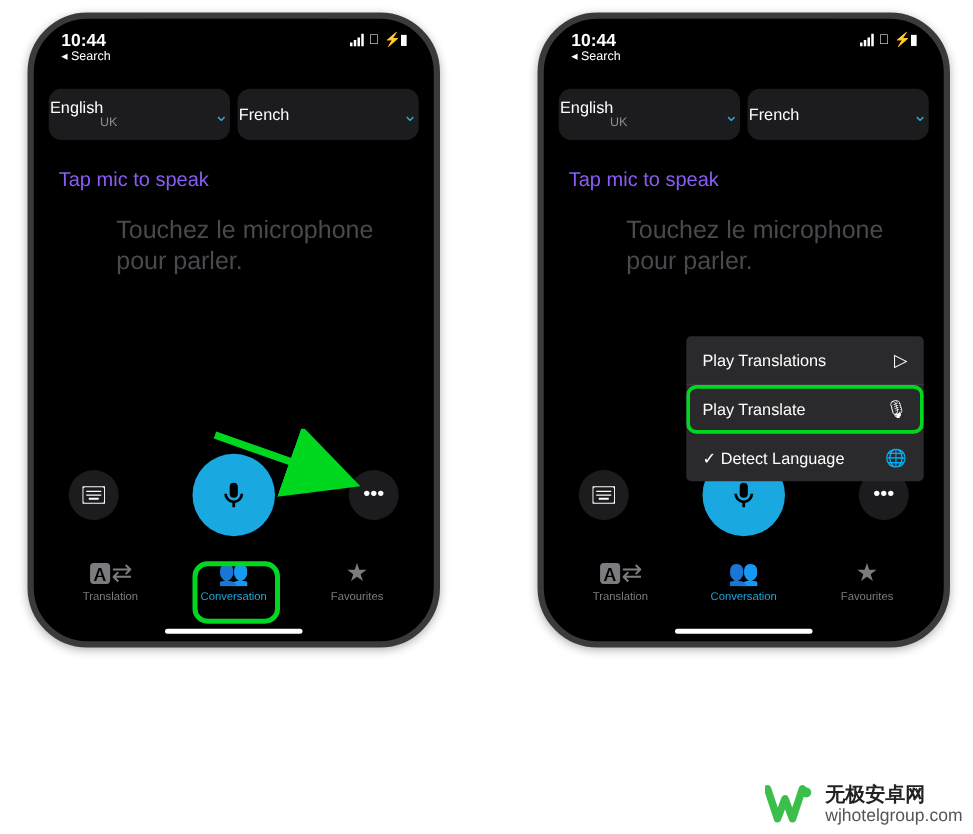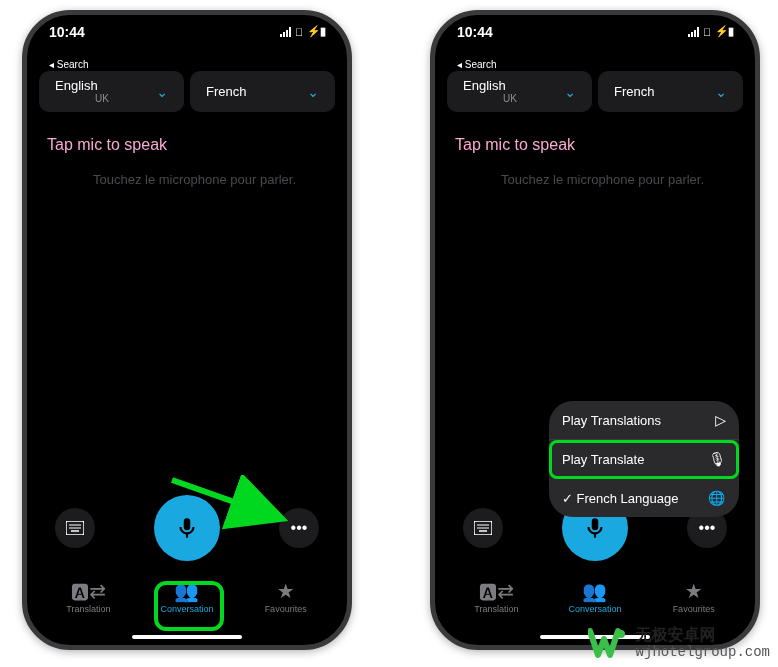--- a/index.html
+++ b/index.html
@@ -4,21 +4,21 @@
 <style>
   * { box-sizing: border-box; margin: 0; padding: 0; }
   body {
     width: 778px; height: 667px;
     background: #fff;
     font-family: -apple-system, "Helvetica Neue", Arial, sans-serif;
     position: relative; overflow: hidden;
   }
   .phone {
     position: absolute;
-    width: 330px; height: 640px;
+    width: 330px; height: 508px;
     background: #000;
     border: 5px solid #3a3a3c;
     border-radius: 48px;
     box-shadow: 0 2px 8px rgba(0,0,0,.3);
     overflow: hidden;
   }
   .phone.left { left: 22px; top: 10px; }
   .phone.right { left: 430px; top: 10px; }
   .notch {
     position: absolute; top: 0; left: 50%; transform: translateX(-50%);
@@ -26,51 +26,51 @@
     border-radius: 0 0 18px 18px; z-index: 50;
   }
   .status-bar {
     position: absolute; top: 6px; left: 0; right: 0; height: 40px;
     color: #fff; font-size: 13px; font-weight: 600;
     display: flex; justify-content: space-between; align-items: flex-start;
     padding: 4px 22px 0;
   }
   .status-left { display: flex; flex-direction: column; line-height: 1.1; }
   .status-time { font-size: 14px; font-weight: 700; }
-  .status-back { font-size: 10px; font-weight: 400; margin-top: 19px; }
+  .status-back { font-size: 10px; font-weight: 400; margin-top: 0; }
   .status-back::before { content: "◂ "; }
   .status-right { display: flex; gap: 4px; align-items: center; font-size: 13px; }
   .sig { display:inline-flex; gap:1px; align-items:flex-end; height:10px;}
   .sig i { width:2px; background:#fff; display:inline-block;}
   .sig i:nth-child(1){height:3px}.sig i:nth-child(2){height:5px}.sig i:nth-child(3){height:7px}.sig i:nth-child(4){height:10px}
   .wifi { font-size:11px; }
   .batt { font-size:11px; letter-spacing:-1px;}
   .screen {
     position: absolute; inset: 0;
     padding-top: 50px;
     display: flex; flex-direction: column;
     color: #fff;
   }
   
   .lang-row {
     display: flex; gap: 6px; padding: 6px 12px;
   }
   .lang-pill {
     flex: 1; background: #1c1c1e; border-radius: 10px;
-    padding: 8px 16px; display: flex; justify-content: space-between; align-items: center;
+    padding: 8px 1px; display: flex; justify-content: space-between; align-items: center;
     color: #fff; font-size: 13px;
   }
   .lang-text { display: flex; flex-direction: column; line-height: 1.1; }
   .lang-main { font-weight: 500; }
   .lang-sub { font-size: 10px; color: #8d8d92; margin-left: 40px; }
   .chev { color:#2aa8d8; font-size:14px; }
   
   .prompts { padding: 18px 20px 0; }
-  .prompt-en { color: #f9a8d4; font-size: 16px; font-weight: 500; }
-  .prompt-fr { color: #4a4a4e; font-size: 13px; font-weight: 500; margin-top: 18px; padding-left: 46px; line-height: 1.25; }
+  .prompt-en { color: #8b5cf6; font-size: 16px; font-weight: 500; }
+  .prompt-fr { color: #4a4a4e; font-size: 20px; font-weight: 500; margin-top: 18px; padding-left: 46px; line-height: 1.25; }
   
   .controls {
     position: absolute; bottom: 84px; left: 0; right: 0;
     display: flex; justify-content: space-between; align-items: center;
     padding: 0 28px;
   }
   .ctrl-btn {
     width: 40px; height: 40px; border-radius: 50%;
     background: #1c1c1e; display: flex; align-items: center; justify-content: center;
     color: #fff; font-size: 16px;
@@ -94,37 +94,37 @@
   .anno-box {
     position: absolute; border: 4px solid #00d820; border-radius: 12px;
     pointer-events: none;
   }
   .arrow {
     position: absolute; pointer-events: none;
   }
   
   .popup {
     position: absolute; bottom: 128px; right: 16px;
-    width: 190px; background: #2a2a2c; border-radius: 24px;
+    width: 190px; background: #2a2a2c; border-radius: 4px;
     overflow: hidden; z-index: 30;
   }
   .popup-item {
     display: flex; justify-content: space-between; align-items: center;
     padding: 11px 13px; font-size: 13px; color: #fff;
     border-bottom: 1px solid #3a3a3c;
   }
   .popup-item:last-child { border-bottom: none; }
   .popup-item .ico { font-size: 14px; color:#fff; }
   .popup-item.highlight { outline: 3px solid #00d820; outline-offset: -3px; border-radius: 8px; position:relative; z-index:2; }
   .popup-check::before { content:"✓ "; }
   
   .watermark {
     position: absolute; right: 8px; bottom: 6px;
     display: flex; align-items: center; gap: 8px;
-    font-size: 15px; color: #222; font-family: Liberation Mono, monospace;
+    font-size: 15px; color: #222;
   }
   .wm-logo {
     width: 40px; height: 34px; position: relative;
   }
   .wm-text { display:flex; flex-direction:column; line-height:1.1; }
   .wm-cn { font-weight:700; font-size:16px; }
   .wm-url { font-size:14px; color:#555; }
 </style>
 </head>
 <body>
@@ -255,21 +255,21 @@
     <div class="popup">
       <div class="popup-item">
         <span>Play Translations</span>
         <span class="ico">▷</span>
       </div>
       <div class="popup-item highlight">
         <span>Play Translate</span>
         <span class="ico">🎙︎</span>
       </div>
       <div class="popup-item">
-        <span class="popup-check">French Language</span>
+        <span class="popup-check">Detect Language</span>
         <span class="ico">🌐</span>
       </div>
     </div>
 
     <div class="controls">
       <div class="ctrl-btn">
         <svg width="18" height="14" viewBox="0 0 18 14">
             <rect x="0" y="0" width="18" height="14" rx="2" fill="none" stroke="#fff" stroke-width="1.5"></rect>
             <line x1="3" y1="4" x2="15" y2="4" stroke="#fff"></line>
             <line x1="3" y1="7" x2="15" y2="7" stroke="#fff"></line>

